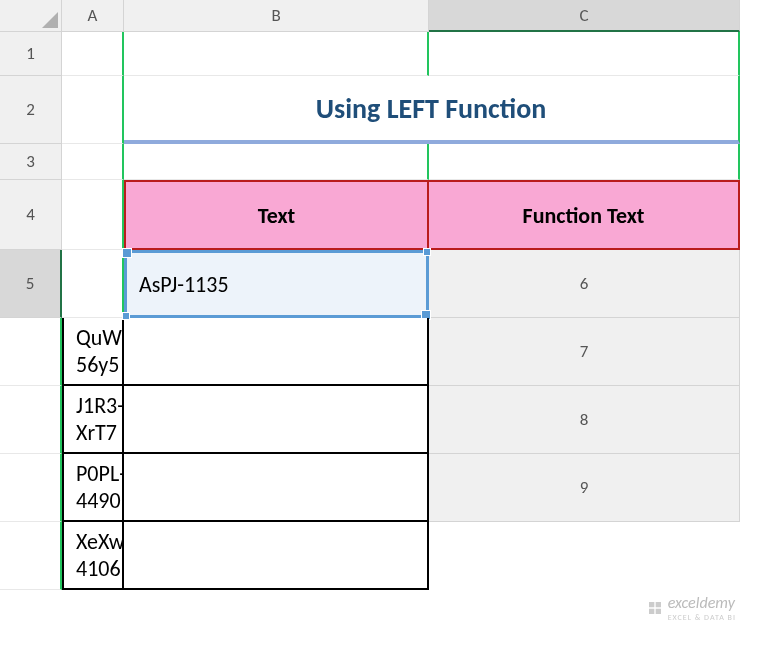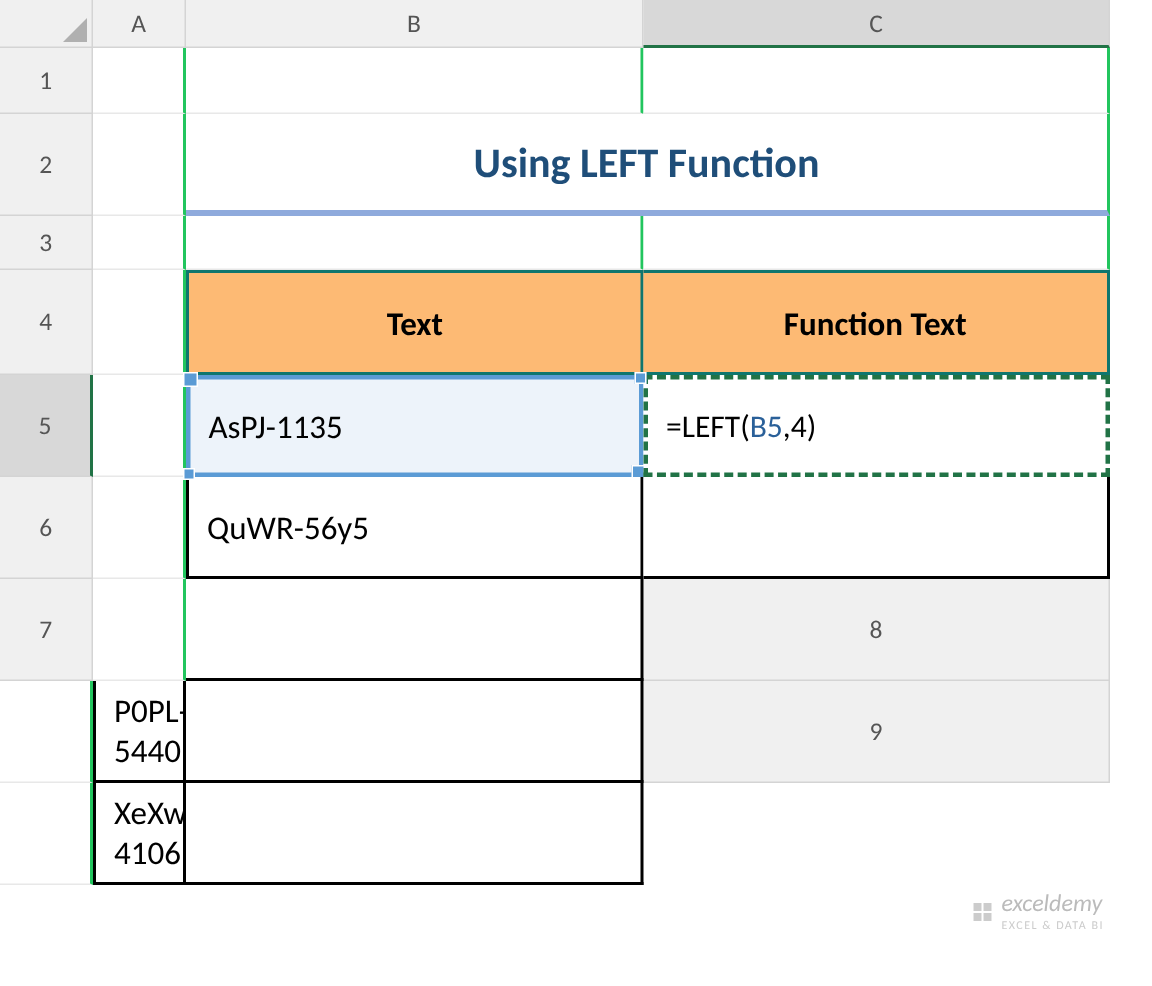--- a/index.html
+++ b/index.html
@@ -78,25 +78,25 @@
       font-size: 28px;
       font-weight: bold;
       color: #1f4e79;
       justify-content: center;
       border-bottom: 4px solid #8faadc;
     }
     .title-span {
       grid-column: 3 / 5;
     }
     .table-header {
-      background: #fdba74;
+      background: #f9a8d4;
       font-size: 22px;
       font-weight: bold;
       justify-content: center;
-      border: 2px solid #0f766e;
+      border: 2px solid #b91c1c;
     }
     .table-cell {
       border: 2px solid #000;
       border-top: none;
       padding-left: 12px;
       font-size: 22px;
     }
     .table-cell-right {
       border-left: none;
     }
@@ -214,38 +214,34 @@
   <div class="cell table-header">Text</div>
   <div class="cell table-header" style="border-left:none">Function Text</div>
 
   <div class="row-header active">5</div>
   <div class="cell"></div>
   <div class="cell table-cell cell-b5 cell-b5-wrapper">
     <span>AsPJ-1135</span>
     <span class="handle-tr"></span>
     <span class="handle-bl"></span>
   </div>
-  <div class="cell table-cell table-cell-right cell-c5">
-    <span class="formula-text">
-      <span>=LEFT(</span><span class="formula-ref">B5</span><span>,4)</span>
-    </span>
-  </div>
 
   <div class="row-header">6</div>
   <div class="cell"></div>
   <div class="cell table-cell">QuWR-56y5</div>
   <div class="cell table-cell table-cell-right"></div>
 
   <div class="row-header">7</div>
   <div class="cell"></div>
+  <div class="cell table-cell">J1R3-XrT7</div>
   <div class="cell table-cell table-cell-right"></div>
 
   <div class="row-header">8</div>
   <div class="cell"></div>
-  <div class="cell table-cell">P0PL-5440</div>
+  <div class="cell table-cell">P0PL-4490</div>
   <div class="cell table-cell table-cell-right"></div>
 
   <div class="row-header">9</div>
   <div class="cell"></div>
   <div class="cell table-cell">XeXw-4106</div>
   <div class="cell table-cell table-cell-right"></div>
 </div>
 
 <div class="watermark">
   <span class="watermark-icon">

